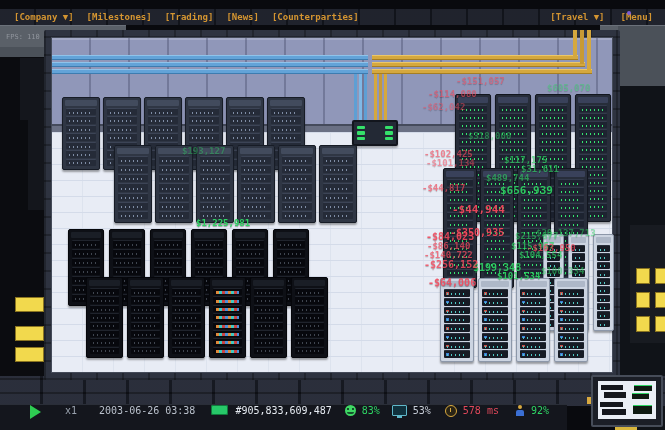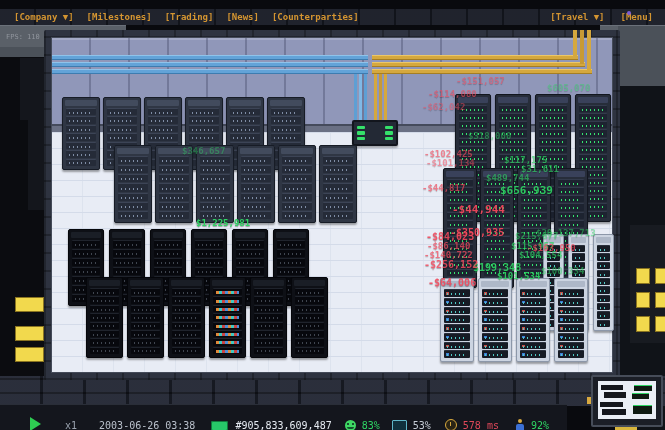--- a/index.html
+++ b/index.html
@@ -78,21 +78,21 @@
   .rack.light .slot:nth-child(even)::before{content:"";position:absolute;left:2px;top:30%;width:3px;height:40%;background:#3d7dd6;}
   .rack.special .slot::after{background:repeating-linear-gradient(90deg,#e08a3c 0 3px,#3fc9c4 3px 6px,#cc4444 6px 9px,#4a8fd9 9px 12px);height:3px;top:35%;}
 
   
   .float{position:absolute;z-index:6;font-weight:bold;white-space:nowrap;text-shadow:0 1px 1px rgba(0,0,0,.35);}
   .float.g{color:#2ed564;}
   .float.r{color:#f0485c;}
 
   
   .statusbar{left:0;top:404px;width:567px;height:26px;background:#14161d;border-top:1px solid #2a2e38;
-      z-index:8;display:flex;align-items:flex-end;font-size:10px;color:#c6ccd6;}
+      z-index:8;display:flex;align-items:flex-start;font-size:10px;color:#c6ccd6;}
   .sb{white-space:nowrap;}
   .play-tri{width:0;height:0;border-left:11px solid #2ecc52;border-top:7px solid transparent;
       border-bottom:7px solid transparent;margin-left:30px;cursor:pointer;}
   .speed{margin-left:24px;color:#9aa2ae;}
   .datetime{margin-left:22px;color:#b9c0cb;}
   .money-badge{margin-left:16px;width:17px;height:10px;background:#27c869;border-radius:2px;
       box-shadow:inset 0 0 0 1px #0f7a3c;}
   .money{margin-left:7px;color:#e6ebf2;}
   .pct-g{color:#2ed564;}
   .latency{color:#e0485a;}
@@ -734,21 +734,21 @@
           <div class="slot"></div>
           <div class="slot"></div>
           <div class="slot"></div>
           <div class="slot"></div>
           <div class="slot"></div>
           <div class="slot"></div>
         </div>
       </div>
     </div>
   <div id="floats-layer" class="abs" style="left:0;top:0;width:665px;height:430px;z-index:6;pointer-events:none;">
-      <span class="float g" style="left: 182px; top: 146px; font-size: 9px; opacity: 0.4;">$346,657</span>
+      <span class="float g" style="left: 182px; top: 146px; font-size: 9px; opacity: 0.4;">$193,127</span>
       <span class="float g" style="left: 196px; top: 218px; font-size: 9px; opacity: 1;">$1,225,981</span>
       <span class="float g" style="left: 547px; top: 83px; font-size: 9px; opacity: 0.45;">$605,070</span>
       <span class="float g" style="left: 468px; top: 131px; font-size: 9px; opacity: 0.5;">$318,000</span>
       <span class="float g" style="left: 504px; top: 155px; font-size: 9px; opacity: 0.7;">$117,175</span>
       <span class="float g" style="left: 521px; top: 164px; font-size: 9px; opacity: 0.65;">$31,611</span>
       <span class="float g" style="left: 486px; top: 173px; font-size: 9px; opacity: 0.6;">$489,744</span>
       <span class="float g" style="left: 500px; top: 184px; font-size: 11px; opacity: 0.9;">$656,939</span>
       <span class="float g" style="left: 515px; top: 231px; font-size: 9px; opacity: 0.6;">$215,677</span>
       <span class="float g" style="left: 511px; top: 241px; font-size: 9px; opacity: 0.75;">$115,957</span>
       <span class="float g" style="left: 519px; top: 250px; font-size: 9px; opacity: 0.7;">$104,554</span>

